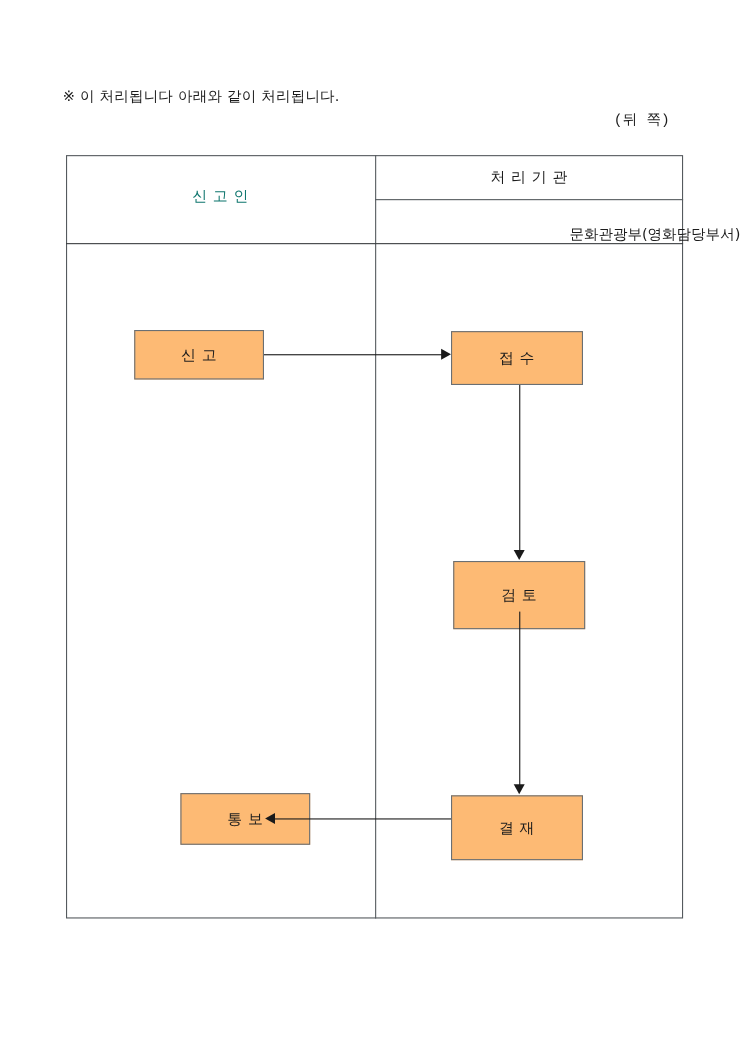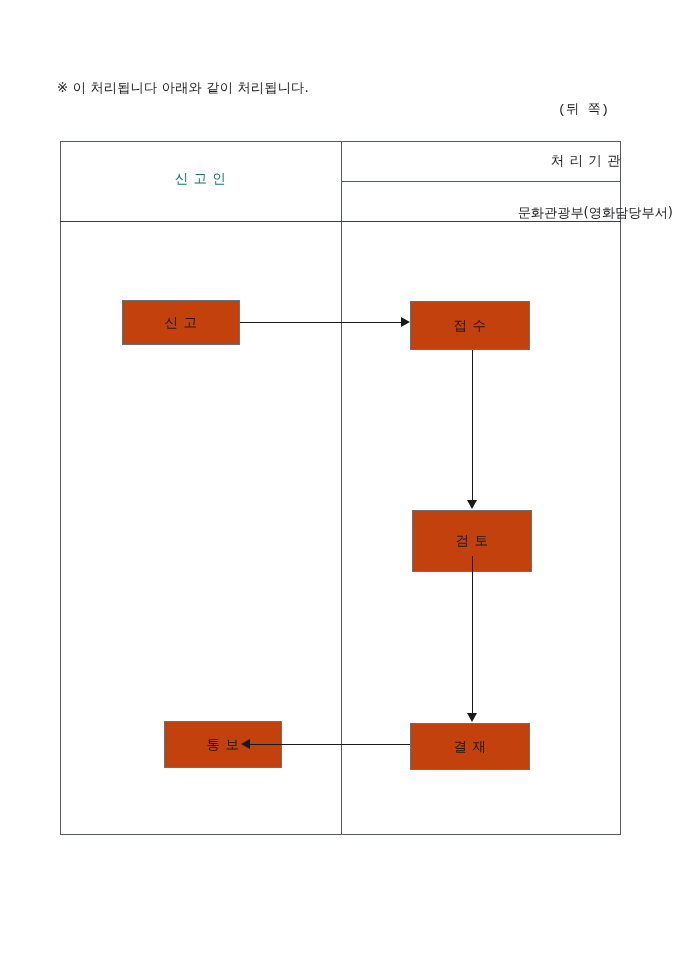--- a/index.html
+++ b/index.html
@@ -86,53 +86,53 @@
     text-align: center;
     font-size: 13.5px;
     letter-spacing: 0.5px;
     color: #0f766e;
   }
   .hdr-agency {
     position: absolute;
     left: 341px;
     top: 152px;
     width: 280px;
-    text-align: right;
+    text-align: center;
     font-size: 13.5px;
     letter-spacing: 0.5px;
     color: #1c1c1c;
   }
   .hdr-agency-sub {
     position: absolute;
     left: 341px;
     top: 204px;
     width: 332px;
     text-align: right;
     font-size: 13.2px;
     letter-spacing: 0px;
     color: #1c1c1c;
   }
 
   
   .node {
     position: absolute;
     box-sizing: border-box;
     border: 1.4px solid #6a6f73;
-    background: #c2410c;
+    background: #fdba74;
     display: flex;
     align-items: center;
     justify-content: center;
     font-size: 13.5px;
     letter-spacing: 0.5px;
     color: #1c1c1c;
   }
   .node-declare   { left: 122px; top: 300px; width: 118px; height: 45px; }
   .node-receive   { left: 410px; top: 301px; width: 120px; height: 49px; text-align: right; }
   .node-review    { left: 412px; top: 510px; width: 120px; height: 62px; }
-  .node-approve   { left: 410px; top: 723px; width: 120px; height: 47px; }
+  .node-approve   { left: 410px; top: 723px; width: 120px; height: 59px; }
   .node-notify    { left: 122px; top: 721px; width: 118px; height: 47px; margin-left: 42px; }
 
   
   .conn { position: absolute; background: #1a1a1a; }
 
   
   .conn-h-top {
     left: 240px;
     top: 322px;
     width: 163px;

